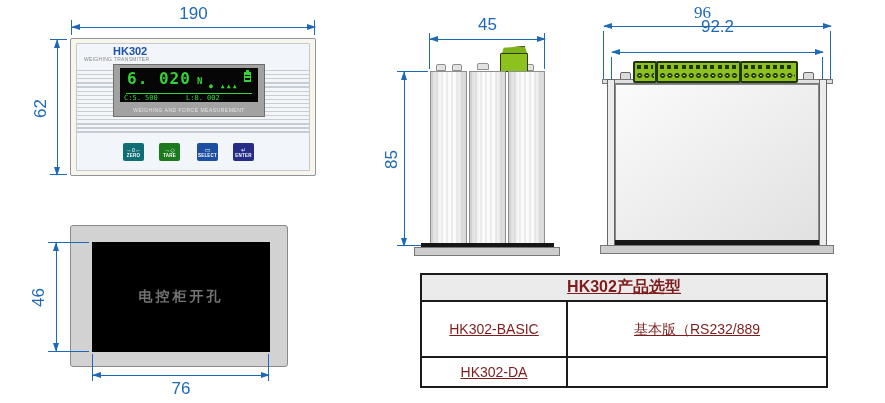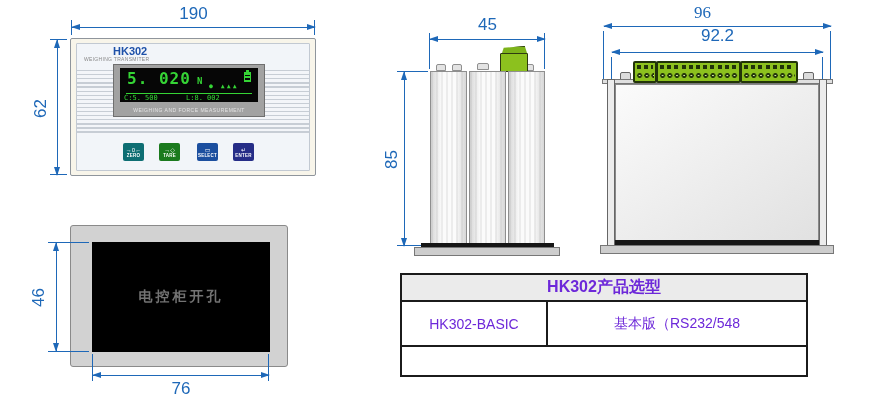--- a/index.html
+++ b/index.html
@@ -82,28 +82,28 @@
   .term-tab{position:absolute;top:72px;width:11px;height:9px;background:#dcdcdc;border:1px solid #666;border-radius:2px;}
   .term-block{position:absolute;top:61px;height:22px;background:var(--termgreen);
     border:2px solid #223409;border-radius:2px;}
   .term-dashes{position:absolute;left:2px;right:2px;top:2px;height:4px;
     background:repeating-linear-gradient(90deg,#223409 0 4px,transparent 4px 7.2px);}
   .term-screws{position:absolute;left:1px;right:1px;bottom:1px;height:9px;
     background:radial-gradient(circle 2.6px at 3.6px 4.5px,#cddfa2 0 1px,#223409 1.1px,#223409 2.3px,rgba(0,0,0,0) 2.6px);
     background-size:7.2px 9px;background-repeat:repeat-x;}
 
   
-  .sel-table{position:absolute;left:400px;top:273px;width:408px;border:2px solid #1b1b1b;background:#fff;color:#6d28d9;}
+  .sel-table{position:absolute;left:420px;top:273px;width:408px;border:2px solid #1b1b1b;background:#fff;color:#7f1d1d;text-decoration:underline;}
   .sel-header{height:27px;background:#ebebeb;border-bottom:2px solid #1b1b1b;
     display:flex;align-items:center;justify-content:center;font-weight:bold;font-size:16px;}
   .sel-row{display:flex;border-bottom:2px solid #1b1b1b;}
   .sel-row:last-child{border-bottom:none;}
   .sel-model{width:146px;border-right:2px solid #1b1b1b;display:flex;align-items:center;justify-content:center;font-size:14px;}
   .sel-desc{flex:1;display:flex;flex-direction:column;align-items:center;justify-content:center;font-size:14px;line-height:19px;}
-  .row-basic{height:45px;}
+  .row-basic{height:56px;}
   .row-da{height:28px;}
 </style>
 </head>
 <body>
 
 <div class="canvas">
 
   <div>
     <div class="dim-text" style="left:72px;top:4px;width:243px;">190</div>
     <div class="dim-line-h" style="left:72px;top:27px;width:243px;"></div>
@@ -116,21 +116,21 @@
     <div class="ext-h" style="left:50px;top:174px;width:17px;"></div>
 
     <div class="dev-outer"></div>
     <div class="dev-inner"></div>
     <div class="dev-ridges"></div>
     <div class="dev-brand">HK302</div>
     <div class="dev-sub">WEIGHING TRANSMITER</div>
 
     <div class="bezel"></div>
     <div class="screen"></div>
-    <div class="led led-main">5. 020</div>
+    <div class="led led-main">6. 020</div>
     <div class="led led-unit">N</div>
     <div class="led led-ind">● ▲▲▲</div>
     <div class="battery"></div>
     <div class="led-hline"></div>
     <div class="led led-c">C:5. 500</div>
     <div class="led led-l">L:8. 002</div>
     <div class="bezel-caption">WEIGHING AND FORCE MEASUREMENT</div>
 
     <div class="key" style="left: 123px; background: rgb(14, 110, 115);">
       <span class="k-icon">→0←</span>
@@ -193,21 +193,21 @@
     <div class="base-black" style="left:421px;top:243px;width:133px;height:5px;"></div>
     <div class="base-gray" style="left:414px;top:247px;width:146px;height:9px;"></div>
   </div>
 
   <div>
     <div class="dim-text" style="left:589px;top:3px;width:227px;font-family:Liberation Serif, serif;">96</div>
     <div class="dim-line-h" style="left:604px;top:26px;width:227px;"></div>
     <div class="ext-v" style="left:603px;top:31px;height:48px;"></div>
     <div class="ext-v" style="left:830px;top:31px;height:48px;"></div>
 
-    <div class="dim-text" style="left:612px;top:26px;width:211px;">92.2</div>
+    <div class="dim-text" style="left:612px;top:17px;width:211px;">92.2</div>
     <div class="dim-line-h" style="left:612px;top:52px;width:211px;"></div>
     <div class="ext-v" style="left:611px;top:57px;height:22px;"></div>
     <div class="ext-v" style="left:822px;top:57px;height:22px;"></div>
 
     <div class="term-tab" style="left:620px;"></div>
     <div class="term-tab" style="left:803px;"></div>
 
     <div class="rear-flange"></div>
     <div class="rear-rail" style="left:607px;"></div>
     <div class="rear-rail" style="left:819px;"></div>
@@ -228,20 +228,21 @@
 
     <div class="base-black" style="left:615px;top:240px;width:204px;height:6px;"></div>
     <div class="base-gray" style="left:600px;top:245px;width:234px;height:9px;"></div>
   </div>
 
   <div class="sel-table">
     <div class="sel-header">HK302产品选型</div>
     <div class="sel-row row-basic">
       <div class="sel-model">HK302-BASIC</div>
       <div class="sel-desc">
-        <span>基本版（RS232/548</span>
+        <span>基本版（RS232/889</span>
       </div>
     </div>
     <div class="sel-row row-da">
+      <div class="sel-model">HK302-DA</div>
     </div>
   </div>
 
 </div>
 
 </body></html>

